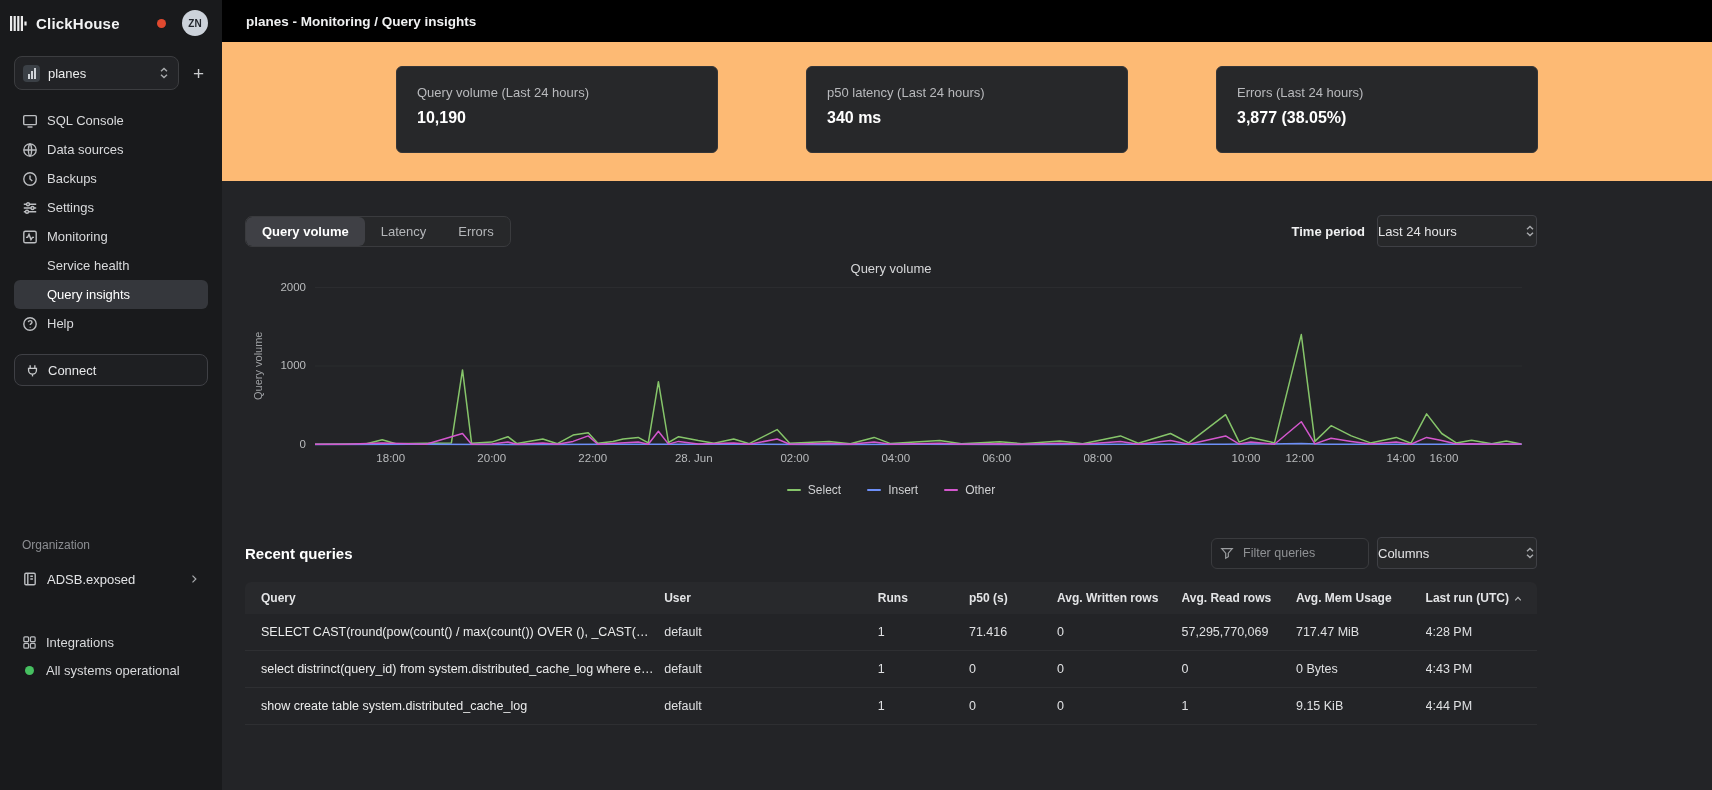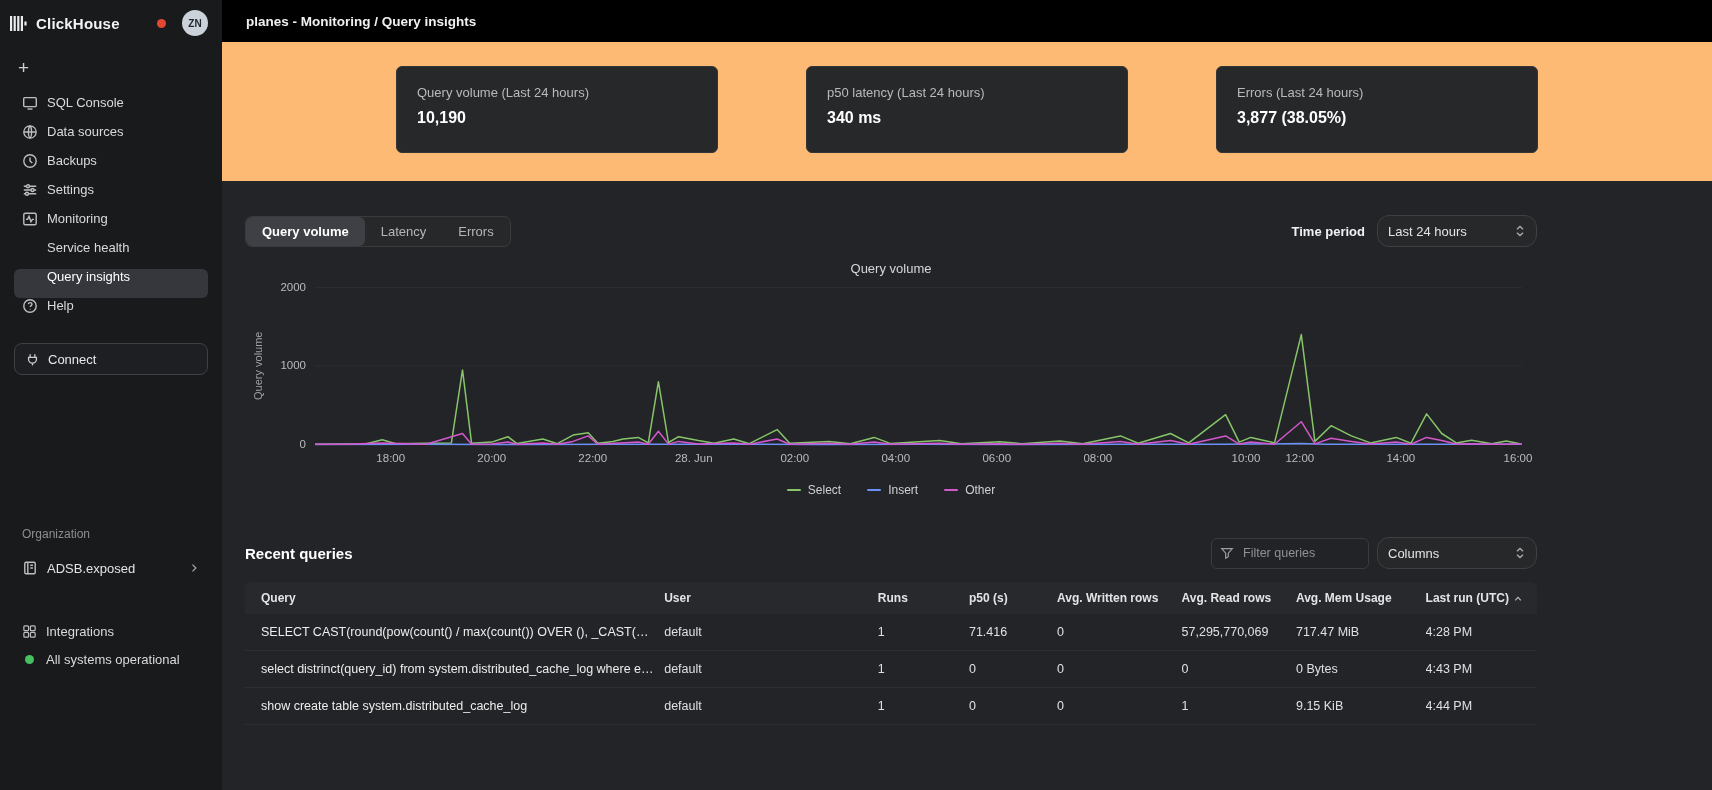--- a/index.html
+++ b/index.html
@@ -19,21 +19,21 @@
   .avatar { width:26px; height:26px; border-radius:50%; background:#ccd2da; color:#23272e; font-size:10px; font-weight:700; display:flex; align-items:center; justify-content:center; margin-left:16px; cursor:pointer; }
 
   .sb-service-row { display:flex; align-items:center; gap:10px; padding:12px 14px 6px 14px; }
   .service-select { flex:1; height:34px; border:1px solid #3c3d40; background:#222326; border-radius:8px; display:flex; align-items:center; gap:8px; padding:0 8px; cursor:pointer; }
   .service-select .val { flex:1; color:#eceded; }
   .service-icon { width:17px; height:17px; border-radius:4px; background:#3b4046; display:flex; align-items:flex-end; justify-content:center; gap:1px; padding:3px 3px; }
   .service-icon i { width:2px; background:#cfd3d8; display:block; }
   .add-btn { background:none; border:none; color:#c9cbcd; font-size:19px; cursor:pointer; line-height:1; padding:2px 4px; }
 
   nav { padding:10px 14px 0 14px; display:flex; flex-direction:column; }
-  .nav-item { height:29px; display:flex; gap:9px; padding:0 8px; border-radius:6px; color:#d9dadc; cursor:pointer; }
+  .nav-item { height:29px; display:flex; align-items:center; gap:9px; padding:0 8px; border-radius:6px; color:#d9dadc; cursor:pointer; }
   .nav-item .ico { width:16px; height:16px; flex:none; display:flex; align-items:center; justify-content:center; }
   .nav-item.sub { padding-left:33px; }
   .nav-item.active { background:#35373c; color:#ffffff; }
 
   .connect-btn { margin:16px 14px 0 14px; height:32px; border:1px solid #3f4045; border-radius:8px; display:flex; align-items:center; gap:8px; padding:0 10px; color:#e6e7e9; cursor:pointer; background:#1e1f22; }
 
   .org-section { margin-top:152px; padding:0 14px; }
   .org-label { color:#8c8e92; font-size:12px; padding-left:8px; }
   .org-item { margin-top:12px; height:30px; display:flex; align-items:center; gap:9px; padding:0 8px; border-radius:6px; color:#e3e4e6; cursor:pointer; }
   .org-item .grow { flex:1; }
@@ -53,21 +53,21 @@
   .stat-card .val { color:#ffffff; font-size:16px; font-weight:700; margin-top:9px; }
 
   .content { flex:1; padding:0 175px 0 23px; }
 
   .controls-row { margin-top:34px; display:flex; align-items:center; justify-content:space-between; }
   .tab-group { display:inline-flex; border:1px solid #3a3b3e; background:#27282a; border-radius:7px; overflow:hidden; }
   .tab { padding:7px 16px; font-size:13px; color:#b4b6b9; cursor:pointer; border:none; background:transparent; font-family:inherit; }
   .tab.active { background:#3f4045; color:#ffffff; font-weight:600; border-radius:6px; }
   .period-wrap { display:flex; align-items:center; gap:12px; }
   .period-label { font-weight:700; color:#f0f1f2; }
-  .select-box { width:160px; height:32px; background:#27282a; border:1px solid #3f4045; border-radius:12px; display:flex; align-items:center; justify-content:space-between; padding:0 10px; color:#e4e4e6; cursor:pointer; }
+  .select-box { width:160px; height:32px; background:#27282a; border:1px solid #3f4045; border-radius:4px; display:flex; align-items:center; justify-content:space-between; padding:0 0; color:#e4e4e6; cursor:pointer; }
 
   
   .chart { margin-top:14px; }
   .chart-title { text-align:center; color:#d6d7d9; font-size:13px; }
   .chart-grid { display:grid; grid-template-columns:26px 44px 1207px; margin-top:10px; }
   .ylabel { writing-mode:vertical-rl; transform:rotate(180deg); display:flex; align-items:center; justify-content:center; font-size:11px; color:#9fa1a4; }
   .yticks { position:relative; }
   .yticks span { position:absolute; right:9px; font-size:11.5px; color:#b9bbbd; }
   .xticks { position:relative; margin-left:70px; width:1207px; height:18px; margin-top:6px; }
   .xticks span { position:absolute; top:0; transform:translateX(-50%); font-size:11.5px; color:#b9bbbd; white-space:nowrap; }
@@ -109,20 +109,33 @@
             <rect x="14.4" y="6.5" width="2.2" height="4" fill="#ededee"></rect>
         </svg>
       </span>
       <span class="logo-text">ClickHouse</span>
     </div>
     <span class="notif-dot"></span>
     <div class="avatar">ZN</div>
   </div>
 
   <div class="sb-service-row">
+    <div class="service-select">
+      <span class="service-icon">
+          <i style="height:5px"></i>
+          <i style="height:8px"></i>
+          <i style="height:11px"></i>
+        </span>
+      <span class="val">planes</span>
+      <span>
+        <svg width="12" height="14" viewBox="0 0 12 14" fill="none" stroke="#a9abae" stroke-width="1.4">
+            <path d="M3 5.2 6 2.4l3 2.8M3 8.8l3 2.8 3-2.8"></path>
+          </svg>
+      </span>
+    </div>
     <button class="add-btn">+</button>
   </div>
 
   <nav>
     <div class="nav-item">
       <span class="ico">
           <svg width="16" height="16" viewBox="0 0 16 16" fill="none" stroke="#bcbec1" stroke-width="1.4">
             <rect x="1.7" y="2.6" width="12.6" height="9" rx="1.2"></rect>
             <path d="M5.5 14h5"></path>
           </svg>
@@ -297,21 +310,21 @@
           <span style="left: 176.757px;">20:00</span>
           <span style="left: 277.762px;">22:00</span>
           <span style="left: 378.766px;">28. Jun</span>
           <span style="left: 479.77px;">02:00</span>
           <span style="left: 580.774px;">04:00</span>
           <span style="left: 681.778px;">06:00</span>
           <span style="left: 782.782px;">08:00</span>
           <span style="left: 931px;">10:00</span>
           <span style="left: 984.791px;">12:00</span>
           <span style="left: 1085.79px;">14:00</span>
-          <span style="left: 1203px; text-align: center;">16:00</span>
+          <span style="left: 1129px; text-align: center;">16:00</span>
         </div>
       <div class="legend" id="legend">
           <span class="legend-item">
             <i style="background: rgb(134, 197, 106);"></i>
             <span>Select</span>
           </span>
           <span class="legend-item">
             <i style="background: rgb(109, 143, 248);"></i>
             <span>Insert</span>
           </span>

